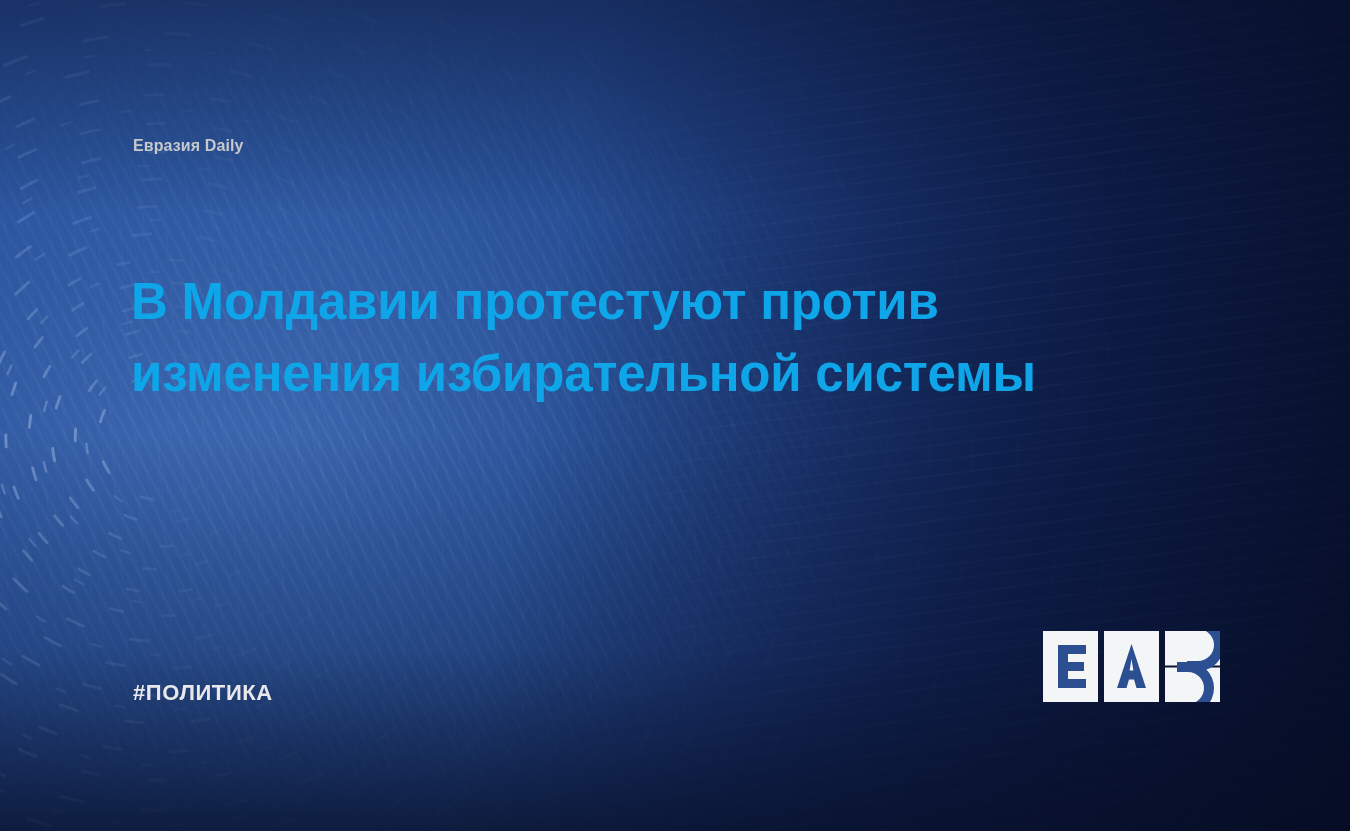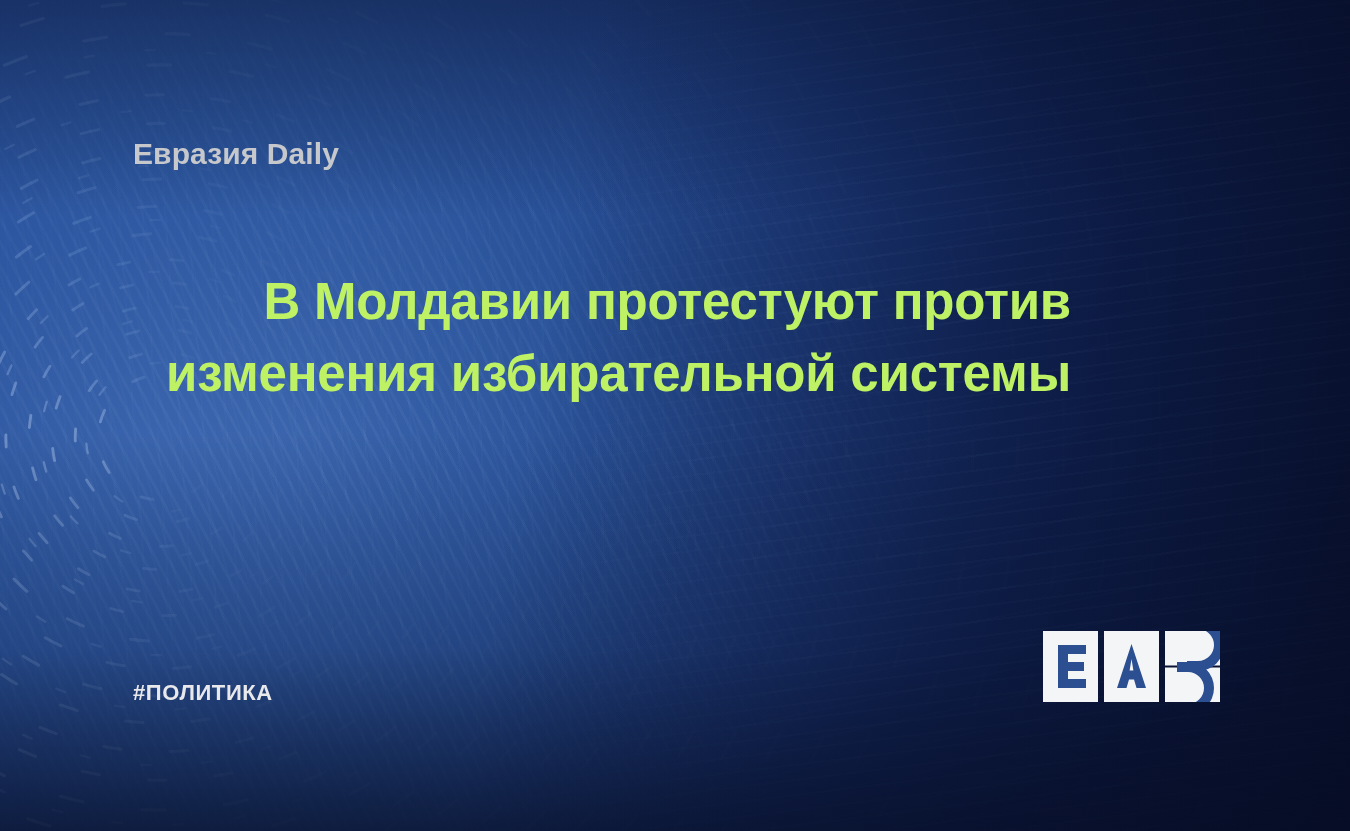--- a/index.html
+++ b/index.html
@@ -76,39 +76,38 @@
   
   .content {
     position: absolute;
     inset: 0;
   }
 
   .brand {
     position: absolute;
     left: 133px;
     top: 137px;
-    font-size: 30px;
+    font-size: 16px;
     font-weight: 700;
     letter-spacing: 0.1px;
     color: #c6c8cb;
     white-space: nowrap;
   }
 
   .headline {
     position: absolute;
     left: 131px;
     top: 266px;
     width: 940px;
     margin: 0;
     font-size: 51px;
     line-height: 1.42;
     font-weight: 700;
     letter-spacing: -0.2px;
-    color: #bef264;
-    text-align: right;
+    color: #0ea5e9;
   }
 
   .tag {
     position: absolute;
     left: 133px;
     top: 680px;
     font-size: 22px;
     font-weight: 700;
     letter-spacing: 0.6px;
     color: #e9e9ec;

